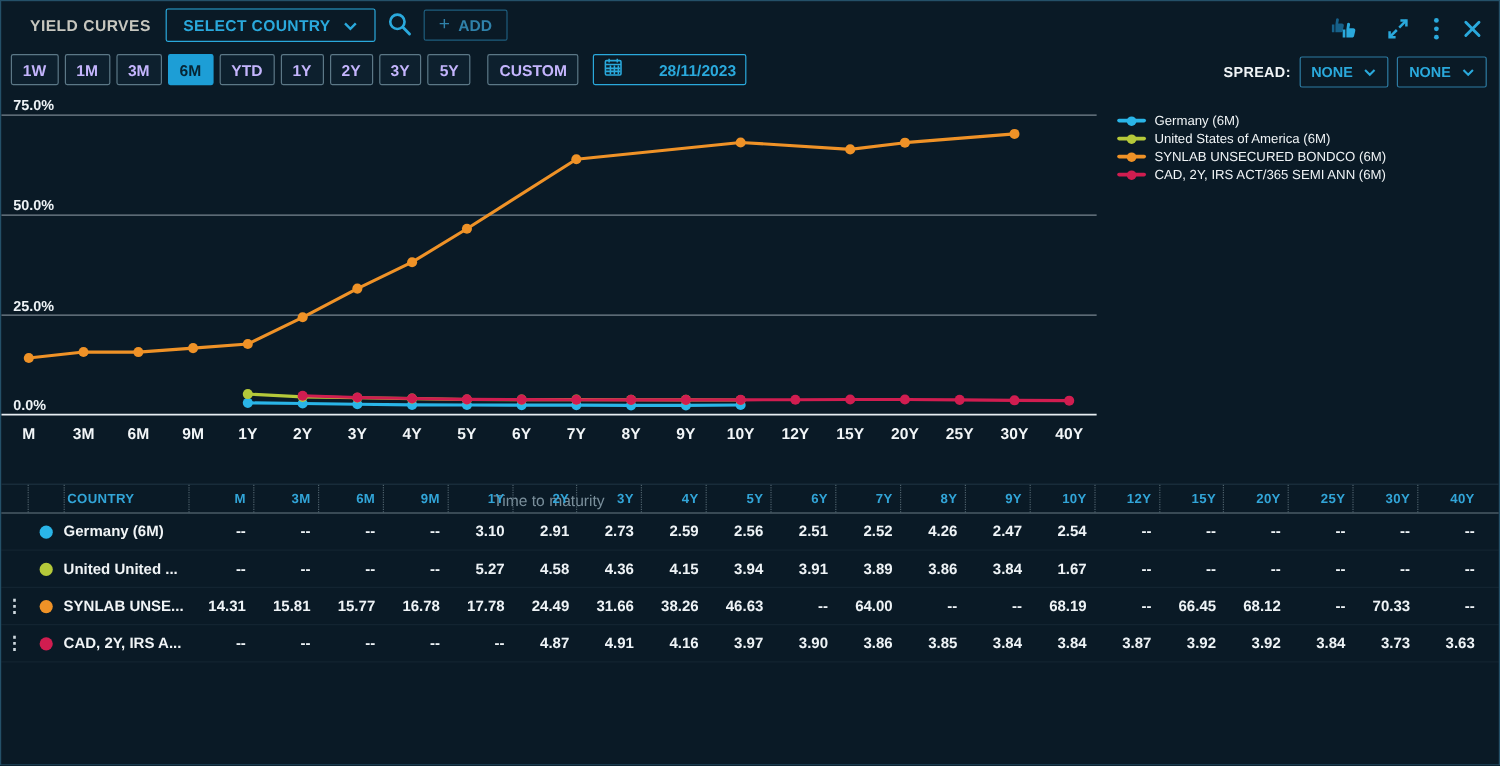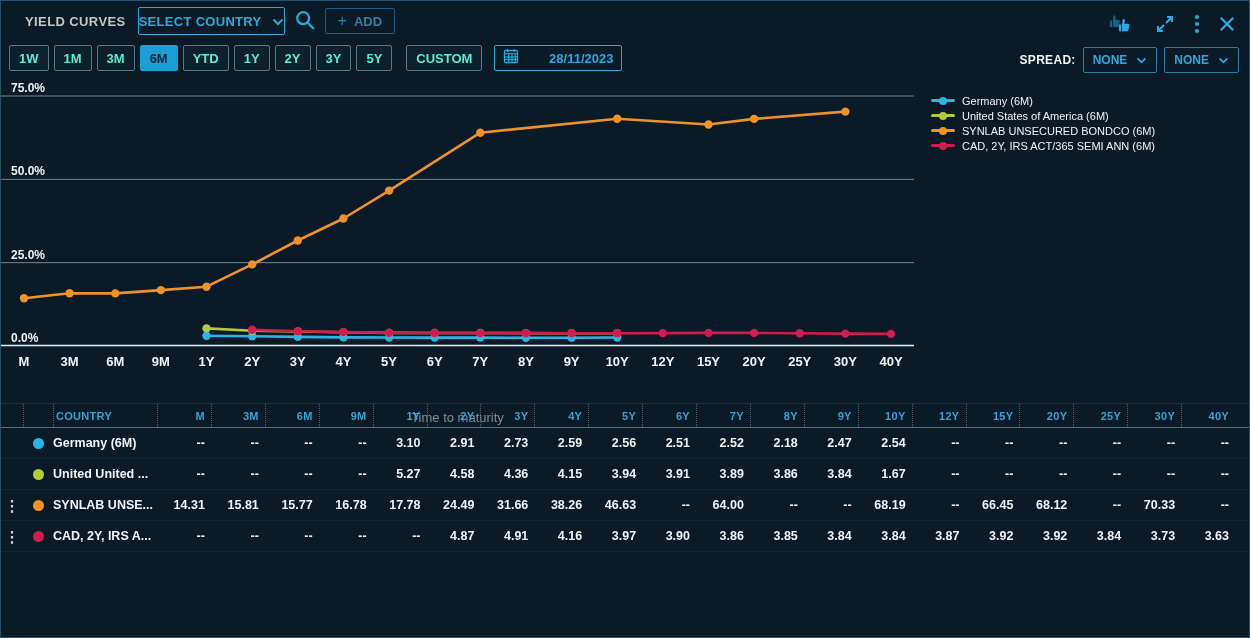--- a/index.html
+++ b/index.html
@@ -3,32 +3,32 @@
 <meta charset="utf-8">
 <style>
   html,body{margin:0;padding:0;background:#06121c;}
   #app{position:relative;width:1250px;height:638px;background:#0a1a26;border:1px solid #245068;
        box-sizing:border-box;font-family:"Liberation Sans",sans-serif;overflow:hidden;}
 
   
   .topbar{position:absolute;top:7px;left:24px;height:26px;display:flex;align-items:center;gap:7px;}
   .title{color:#c7c7bf;font-size:13px;font-weight:700;letter-spacing:.4px;margin-right:5px;}
   .selectbox{height:26px;border:1px solid #2aa9dc;color:#2aa9dc;font-weight:700;font-size:13px;
-             display:flex;align-items:center;gap:10px;padding:0 0;background:transparent;
+             display:flex;align-items:center;gap:10px;padding:0 14px;background:transparent;
              border-radius:2px;cursor:pointer;letter-spacing:.3px;}
   .iconbtn{background:none;border:none;padding:2px;cursor:pointer;display:flex;align-items:center;}
   .addbtn{height:26px;border:1px solid #1e5d7d;color:#2f81a9;display:flex;align-items:center;gap:7px;
           padding:0 12px;font-size:13px;font-weight:700;background:transparent;border-radius:2px;cursor:pointer;}
   .addbtn .plus{font-size:16px;font-weight:400;line-height:1;}
   .topicons{position:absolute;top:10px;right:12px;display:flex;align-items:center;gap:15px;}
 
   
   .row2{position:absolute;top:44px;left:8px;display:flex;align-items:center;gap:5px;}
   .pbtn{height:26px;min-width:28px;padding:0 9px;background:rgba(21,46,63,.35);border:1px solid #5c7887;
-        color:#5eead4;font-weight:700;font-size:13px;border-radius:2px;cursor:pointer;font-family:inherit;}
+        color:#c4b5fd;font-weight:700;font-size:13px;border-radius:2px;cursor:pointer;font-family:inherit;}
   .pbtn.active{background:#1d9ed6;border-color:#1d9ed6;color:#062433;}
   .custom{margin-left:9px;}
   .datebox{margin-left:7px;width:128px;height:26px;border:1px solid #2aa9dc;display:flex;align-items:center;
            padding:0 8px;gap:6px;border-radius:2px;box-sizing:border-box;cursor:pointer;}
   .dateval{flex:1;text-align:right;color:#2aa9dc;font-size:13px;font-weight:700;}
   .spread{position:absolute;top:46px;right:10px;display:flex;align-items:center;gap:7px;}
   .spread-label{color:#f0f4f6;font-weight:700;font-size:12px;letter-spacing:.3px;padding-left:28px;}
   .nsel{height:24px;border:1px solid #2d7ba2;color:#2aa9dc;font-weight:700;font-size:12px;display:flex;
         align-items:center;gap:9px;padding:0 9px;border-radius:2px;cursor:pointer;background:transparent;}
 
@@ -334,21 +334,21 @@
         <div class="td">--</div>
         <div class="td">--</div>
         <div class="td">--</div>
         <div class="td">3.10</div>
         <div class="td">2.91</div>
         <div class="td">2.73</div>
         <div class="td">2.59</div>
         <div class="td">2.56</div>
         <div class="td">2.51</div>
         <div class="td">2.52</div>
-        <div class="td">2.18</div>
+        <div class="td">4.26</div>
         <div class="td">2.47</div>
         <div class="td">2.54</div>
         <div class="td">--</div>
         <div class="td">--</div>
         <div class="td">--</div>
         <div class="td">--</div>
         <div class="td">--</div>
         <div class="td">--</div>
       </div>
       <div class="trow">

